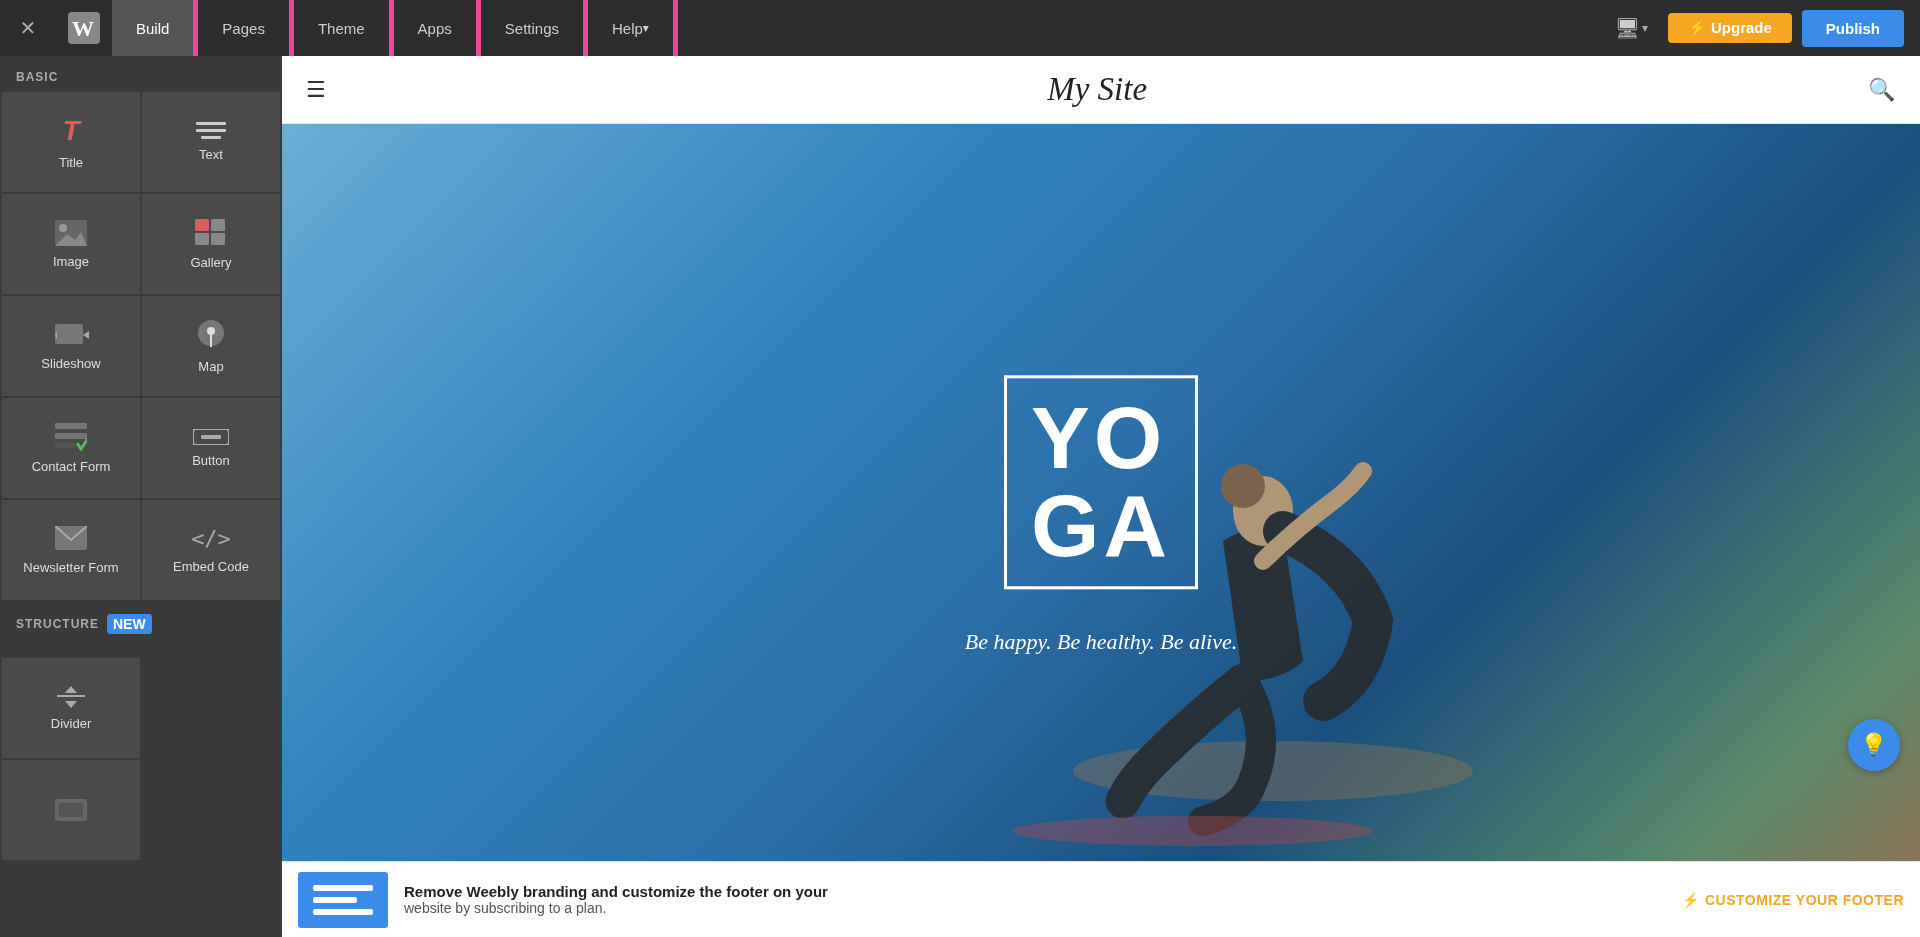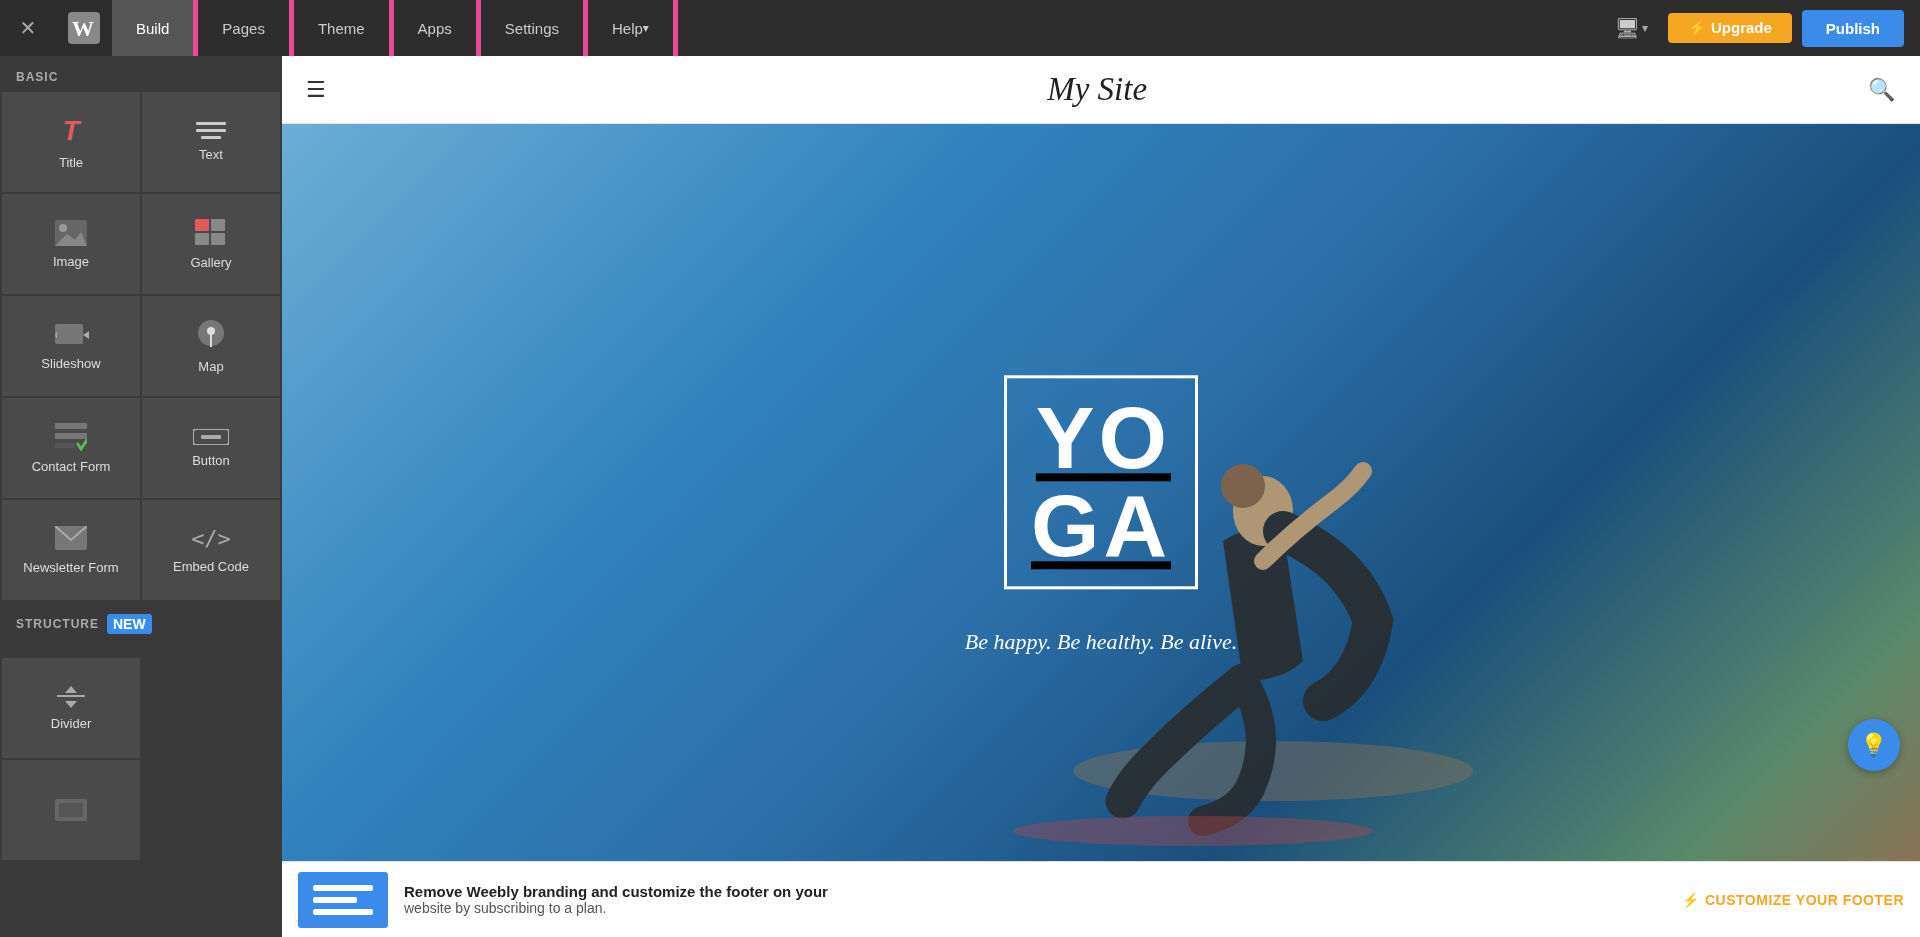--- a/index.html
+++ b/index.html
@@ -221,22 +221,21 @@
       top: 0; left: 0; right: 0; bottom: 0;
       background: linear-gradient(135deg, #6baed6 0%, #3182bd 30%, #2c6fa8 50%, #1a4f7c 70%, #5a8a6a 90%, #8b7355 100%);
     }
     .yoga-logo-box {
       position: absolute;
       top: 50%;
       left: 50%;
       transform: translate(-50%, -55%);
       border: 3px solid #fff;
       padding: 16px 24px;
-      text-align: right;
-      text-decoration: underline;
+      text-align: left;
     }
     .yoga-text {
       font-size: 88px;
       font-weight: 900;
       color: #fff;
       line-height: 1;
       letter-spacing: 4px;
       font-family: Arial, sans-serif;
     }
     .hero-tagline {

